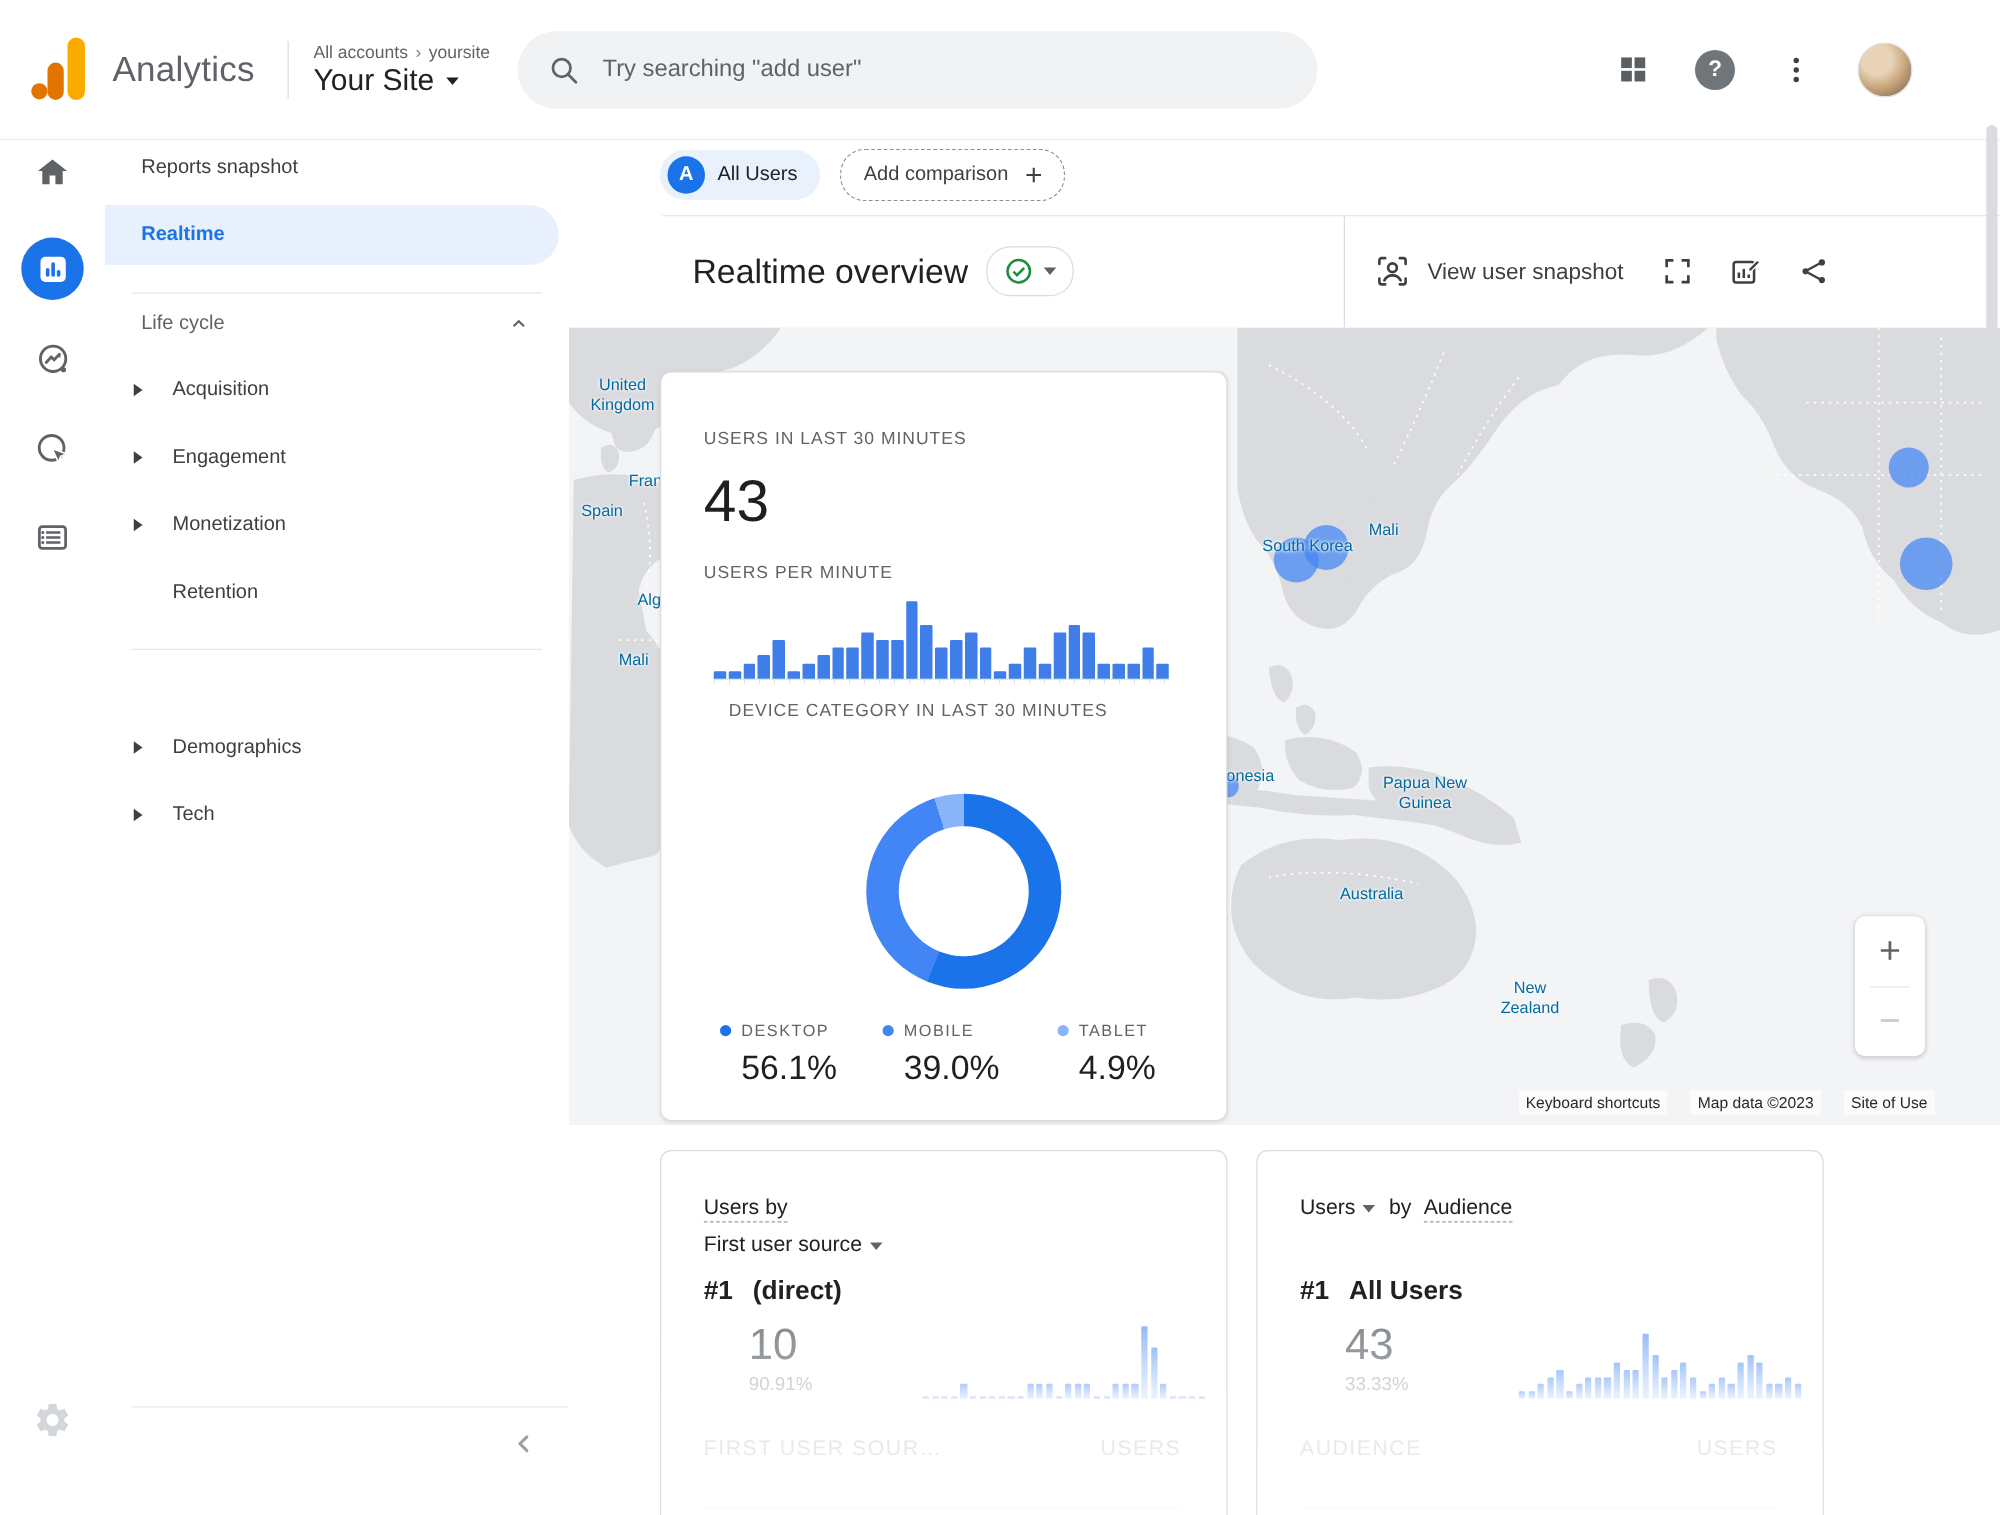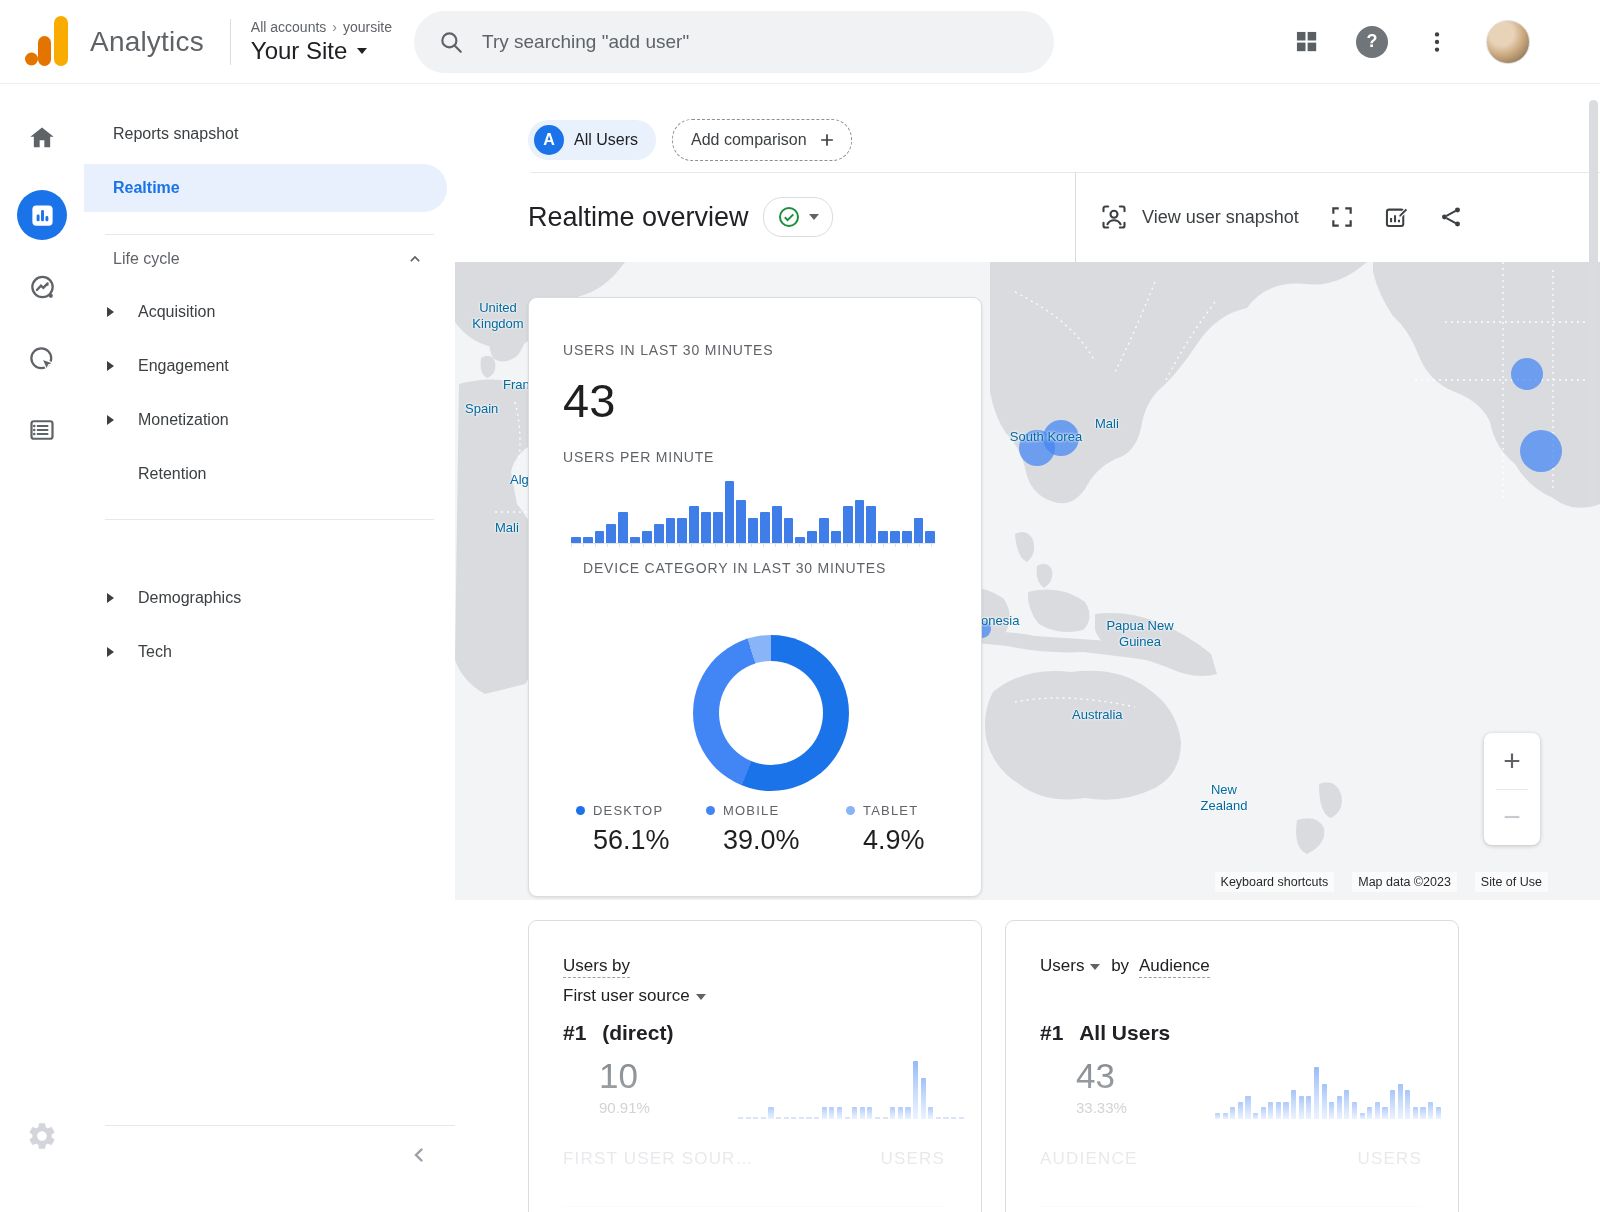--- a/index.html
+++ b/index.html
@@ -1,19 +1,19 @@
 <!DOCTYPE html>
 <html><head>
 <meta charset="utf-8">
 <style>
   html,body{margin:0;padding:0;width:1600px;height:1212px;overflow:hidden;background:#fff;
     font-family:"Liberation Sans",sans-serif;color:#202124;-webkit-font-smoothing:antialiased;}
   #app{position:relative;width:1600px;height:1212px;overflow:hidden;}
   
-  .topbar{position:absolute;left:0;top:0;width:1600px;height:84px;display:flex;align-items:center;
+  .topbar{position:absolute;left:0;top:0;width:1600px;height:112px;display:flex;align-items:center;
     padding-left:24px;box-sizing:border-box;background:#fff;border-bottom:1px solid #eceef0;z-index:30;}
   .ga-name{font-size:28px;color:#5f6368;margin-left:20px;letter-spacing:.2px;}
   .hdr-sep{width:1px;height:46px;background:#dadce0;margin:0 20px 0 26px;}
   .crumb-col{display:flex;flex-direction:column;justify-content:center;}
   .crumb-top{font-size:14px;color:#5f6368;display:flex;align-items:center;gap:6px;}
   .crumb-bottom{font-size:24px;color:#202124;display:flex;align-items:center;gap:10px;margin-top:2px;}
   .caret-dn{width:0;height:0;border-left:5px solid transparent;border-right:5px solid transparent;border-top:6px solid #202124;}
   .search-pill{margin-left:22px;width:640px;height:62px;background:#f0f2f4;border-radius:31px;
     display:flex;align-items:center;padding:0 24px;box-sizing:border-box;gap:16px;}
   .search-pill input{flex:1;border:none;outline:none;background:transparent;font-size:19px;color:#202124;
@@ -44,21 +44,21 @@
   .main{position:absolute;left:455px;top:94px;width:1145px;height:1118px;background:#fff;}
   .chips-row{position:absolute;left:73px;top:25px;display:flex;align-items:center;gap:16px;}
   .chip{height:40px;background:#e9f1fd;border-radius:20px;display:flex;align-items:center;gap:10px;
     padding:0 18px 0 6px;font-size:16px;color:#202124;cursor:pointer;}
   .chip-avatar{width:30px;height:30px;border-radius:50%;background:#1a73e8;color:#fff;font-size:16px;font-weight:bold;
     display:flex;align-items:center;justify-content:center;}
   .addcomp{height:40px;border:1px dashed #8b9095;border-radius:20px;display:flex;align-items:center;gap:10px;
     padding:0 14px 0 18px;font-size:16px;color:#3c4043;cursor:pointer;background:#fff;}
   .chips-divider{position:absolute;top:78px;left:75px;right:0;height:1px;background:#e6e8ea;}
   .title-row{position:absolute;top:78px;left:0;width:1145px;height:90px;display:flex;align-items:center;}
-  .title-block{margin-left:73px;display:flex;align-items:center;gap:14px;flex:1;}
+  .title-block{margin-left:99px;display:flex;align-items:center;gap:14px;flex:1;}
   .page-title{font-size:27px;color:#202124;}
   .check-pill{width:68px;height:38px;border:1px solid #dadce0;border-radius:19px;display:flex;align-items:center;
     justify-content:center;gap:8px;cursor:pointer;background:#fff;}
   .toolbar{position:absolute;left:620px;top:78px;right:0;height:90px;border-left:1px solid #dadce0;
     display:flex;align-items:center;padding-left:24px;box-sizing:border-box;}
   .snapshot-btn{display:flex;align-items:center;gap:14px;font-size:18px;color:#3c4043;cursor:pointer;}
   .tb-icons{display:flex;align-items:center;gap:28px;margin-left:30px;margin-right:112px;}
   .tb-icons>div{cursor:pointer;display:flex;}
   
   .map-area{position:absolute;top:168px;left:0;width:1145px;height:638px;background:#f3f4f6;overflow:hidden;}
@@ -77,21 +77,21 @@
     border-radius:9px;box-shadow:0 1px 3px rgba(60,64,67,.12);z-index:5;box-sizing:border-box;}
   .ov-label{position:absolute;left:34px;font-size:14px;letter-spacing:.8px;color:#5f6368;}
   .big-num{position:absolute;left:34px;top:76px;font-size:47px;line-height:54px;color:#1f1f1f;}
   .upm-chart{position:absolute;left:42px;right:46px;top:183px;height:62px;display:flex;align-items:flex-end;gap:2px;
     border-bottom:1px solid #e1e3e6;}
   .upm-ticks{position:absolute;left:42px;right:46px;top:246px;height:3px;
     background:repeating-linear-gradient(90deg,#dfe1e4 0 1px,transparent 1px 12px);}
   .upm-bar{flex:1;background:#3f7de8;border-radius:1px 1px 0 0;}
   .donut{position:absolute;left:164px;top:337px;width:156px;height:156px;border-radius:50%;}
   .donut-hole{position:absolute;left:26px;top:26px;width:104px;height:104px;border-radius:50%;background:#fff;}
-  .dcol{position:absolute;top:505px;}
+  .dcol{position:absolute;top:519px;}
   .drow{display:flex;align-items:center;gap:8px;font-size:13px;letter-spacing:1.2px;color:#5f6368;}
   .dleg-dot{width:9px;height:9px;border-radius:50%;}
   .dpct{margin-left:17px;margin-top:7px;font-size:27px;color:#1f1f1f;}
   
   .cards-row{position:absolute;top:826px;left:73px;display:flex;gap:23px;}
   .bcard{position:relative;width:454px;height:330px;background:#fff;border:1px solid #dadce0;border-radius:9px;
     box-sizing:border-box;overflow:hidden;}
   .bcard::after{content:"";position:absolute;left:0;top:0;right:0;bottom:0;pointer-events:none;
     background:linear-gradient(180deg,rgba(255,255,255,0) 40%,rgba(255,255,255,.5) 68%,rgba(255,255,255,.92) 100%);}
   .bc-title{position:absolute;left:34px;top:30px;font-size:17px;line-height:30px;color:#202124;}

